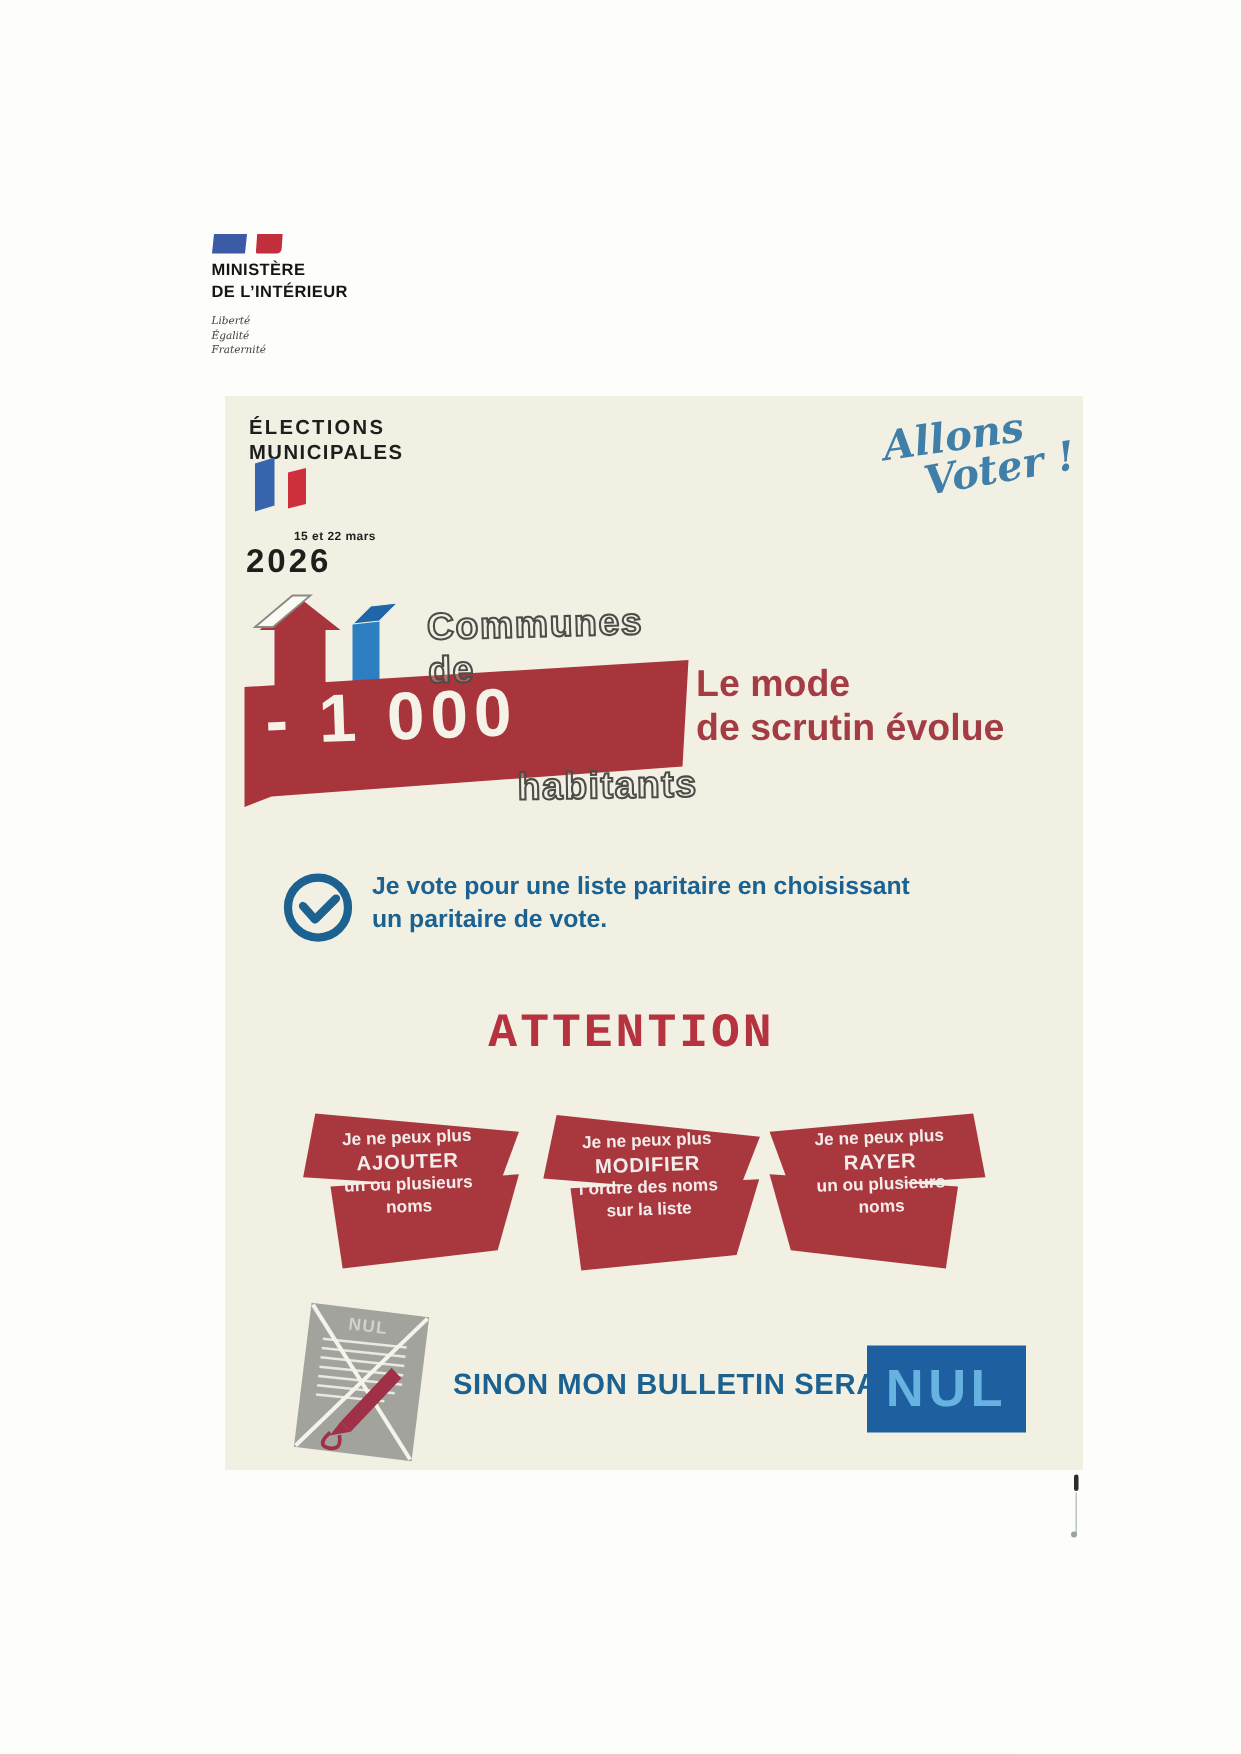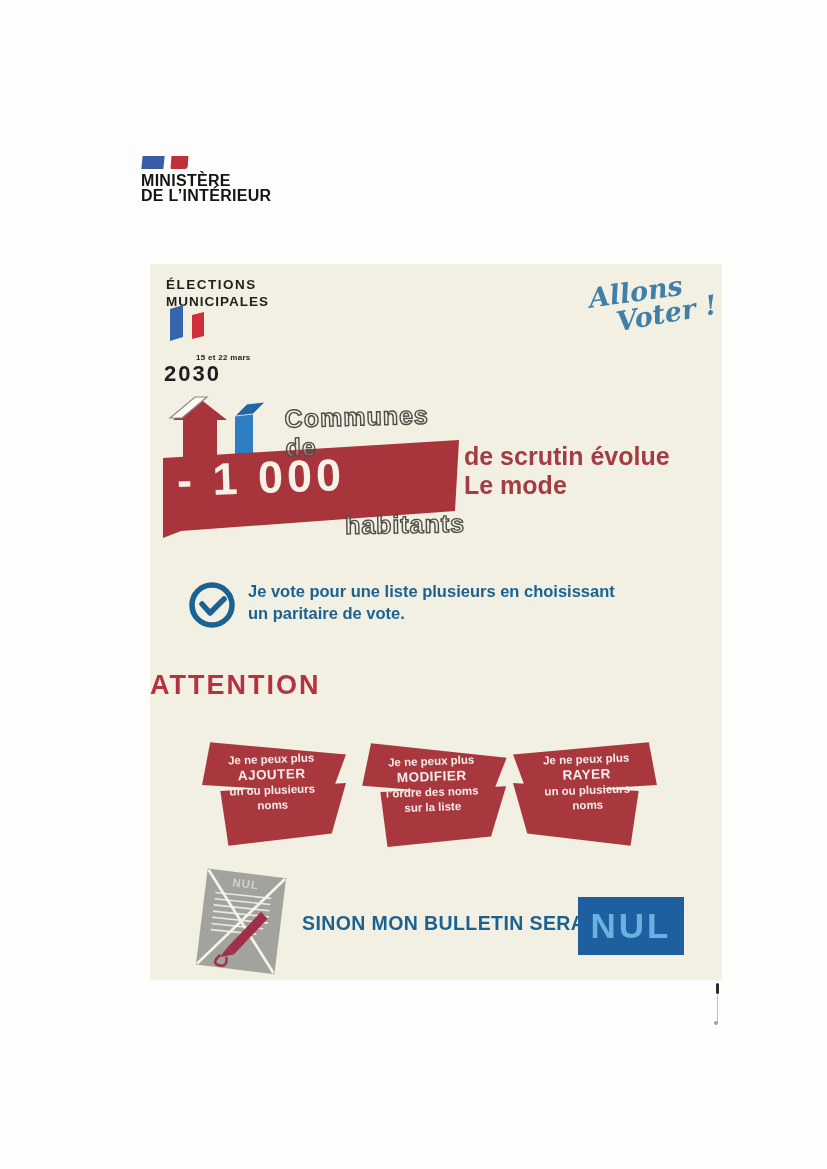--- a/index.html
+++ b/index.html
@@ -4,21 +4,21 @@
 <style>
   html,body{margin:0;padding:0;}
   body{width:827px;height:1169px;background:#ffffff;font-family:"Liberation Sans",sans-serif;overflow:hidden;}
   .page{position:relative;width:827px;height:1169px;background:#fdfdfb;}
 
   
   .ministry{position:absolute;left:141px;top:155px;width:200px;}
   .m-flag{position:relative;height:15px;width:60px;margin-bottom:3px;}
   .m-flag .mf-blue{position:absolute;left:1px;top:1px;width:22px;height:13px;background:#3c5ba5;transform:skewX(-6deg);}
   .m-flag .mf-red{position:absolute;left:30px;top:1px;width:17px;height:13px;background:#c22f3c;transform:skewX(-4deg);border-radius:0 0 3px 1px;}
-  .m-name{font-size:16px;font-weight:bold;line-height:15px;letter-spacing:.3px;color:#151513;}
+  .m-name{font-size:11px;font-weight:bold;line-height:15px;letter-spacing:.3px;color:#151513;}
   .m-motto{margin-top:7px;font-family:"DejaVu Serif",serif;font-style:italic;font-size:7px;line-height:9.5px;color:#3e3e3a;}
 
   
   .poster{position:absolute;left:150px;top:264px;width:572px;height:716px;background:#f2f0e3;}
 
   
   .elections{position:absolute;left:16px;top:13px;width:170px;color:#1e1e1c;}
   .el-t1{font-size:13.5px;font-weight:bold;letter-spacing:1.5px;}
   .el-t2{font-size:13.5px;font-weight:bold;letter-spacing:1px;margin-top:2px;}
   .el-flag{position:absolute;left:2px;top:27px;width:40px;height:42px;}
@@ -39,21 +39,21 @@
   .c-suffix{position:absolute;left:190px;top:118px;font-size:25px;letter-spacing:1px;transform:rotate(-1deg);}
 
   .headline{position:absolute;left:314px;top:178px;width:250px;font-size:25px;font-weight:bold;line-height:29px;color:#a43c44;}
 
   
   .voterow{position:absolute;left:36px;top:313px;width:500px;}
   .vote-icon{position:absolute;left:0;top:2px;width:52px;height:52px;}
   .vote-text{position:absolute;left:62px;top:3px;width:440px;font-size:16.5px;font-weight:bold;line-height:22px;color:#1b6291;}
 
   
-  .attention{position:absolute;left:0;right:30px;top:406px;text-align:left;font-size:27px;font-weight:bold;letter-spacing:2px;color:#b5323f;}
+  .attention{position:absolute;left:0;right:30px;top:406px;text-align:center;font-size:32px;font-weight:bold;letter-spacing:2px;color:#b5323f;font-family:Liberation Mono, monospace;}
 
   
   .warn{position:absolute;top:468px;width:152px;height:120px;}
   .warn svg{position:absolute;left:0;top:0;}
   .warn .wtxt{position:absolute;left:10px;top:20px;right:10px;text-align:center;color:#f3ecea;transform:rotate(-2deg);}
   .warn .w-intro{font-size:11.5px;font-weight:bold;line-height:15px;}
   .warn .w-action{font-size:13.5px;font-weight:bold;letter-spacing:.5px;line-height:16px;}
   .warn .w-d{font-size:11.5px;font-weight:bold;line-height:15px;}
   .warn1{left:46px;}
   .warn2{left:206px;top:470px;}
@@ -78,33 +78,38 @@
 
   <header class="ministry">
     <div class="m-flag">
       <span class="mf-blue"></span>
       <span class="mf-red"></span>
     </div>
     <div class="m-name">
       <div>MINISTÈRE</div>
       <div>DE L’INTÉRIEUR</div>
     </div>
+    <div class="m-motto">
+      <div>Liberté</div>
+      <div>Égalité</div>
+      <div>Fraternité</div>
+    </div>
   </header>
 
   <section class="poster">
 
     <div class="elections">
       <div class="el-t1">ÉLECTIONS</div>
       <div class="el-t2">MUNICIPALES</div>
       <svg class="el-flag" viewBox="0 0 40 42">
         <polygon points="2,5 15,1 15,33 2,37" fill="#3765ad"></polygon>
         <polygon points="24,11 36,8 36,32 24,35" fill="#cf2e3c"></polygon>
       </svg>
       <div class="el-dates">15 et 22 mars</div>
-      <div class="el-year">2030</div>
+      <div class="el-year">2026</div>
     </div>
 
     <div class="slogan">
       <div class="s1">Allons</div>
       <div class="s2">Voter !</div>
     </div>
 
     <div class="communes">
       <svg width="312" height="158" viewBox="0 0 312 158">
 
@@ -116,31 +121,31 @@
         </g>
 
         <polygon points="8,66 304,48 300,119 26,139 8,146" fill="#a9353c"></polygon>
       </svg>
       <div class="c-prefix txt-outline">Communes de</div>
       <div class="c-number">- 1 000</div>
       <div class="c-suffix txt-outline">habitants</div>
     </div>
 
     <div class="headline">
+      <div>Le mode</div>
       <div>de scrutin évolue</div>
-      <div>Le mode</div>
     </div>
 
     <div class="voterow">
       <svg class="vote-icon" viewBox="0 0 52 52">
         <circle cx="26" cy="26" r="20" fill="none" stroke="#1b6291" stroke-width="5.5"></circle>
         <path d="M16 25 l8 9 l14 -14" fill="none" stroke="#1b6291" stroke-width="5.5" stroke-linecap="round" stroke-linejoin="round"></path>
       </svg>
       <div class="vote-text">
-        <div>Je vote pour une liste plusieurs en choisissant</div>
+        <div>Je vote pour une liste paritaire en choisissant</div>
         <div>un paritaire de vote.</div>
       </div>
     </div>
 
     <div class="attention">ATTENTION</div>
 
     <div class="warn warn1">
       <svg width="152" height="120" viewBox="0 0 150 118">
         <polygon points="14,10 148,22 134,60 6,52" fill="#a9383e"></polygon>
         <polygon points="24,58 148,50 134,100 32,112" fill="#a9383e"></polygon>

